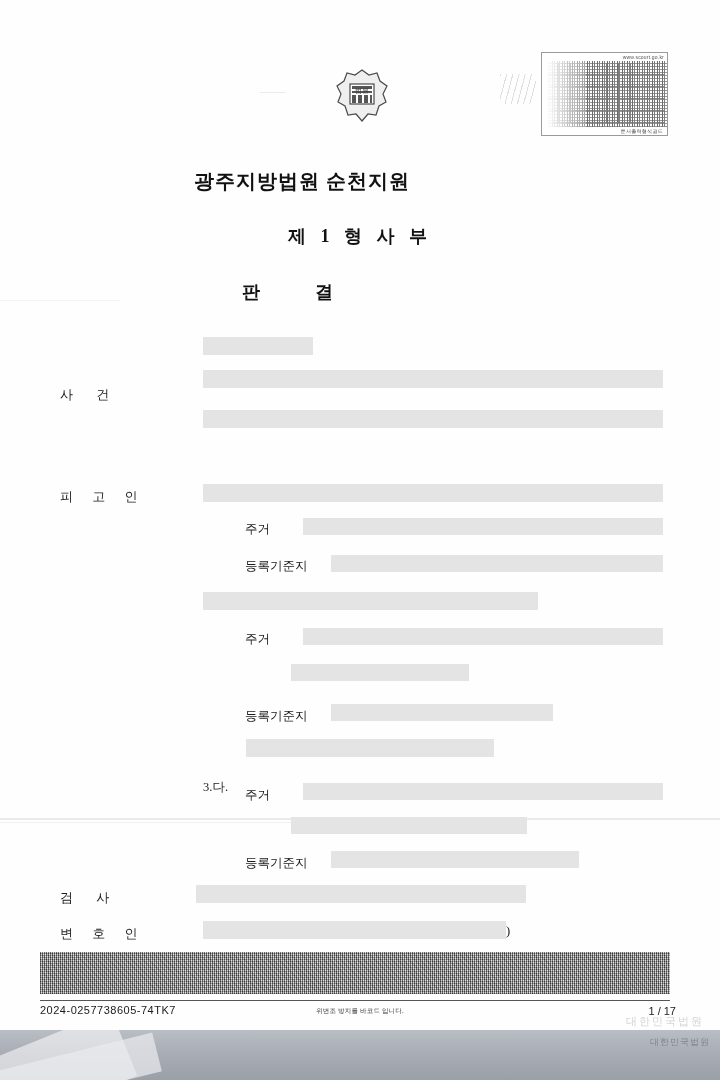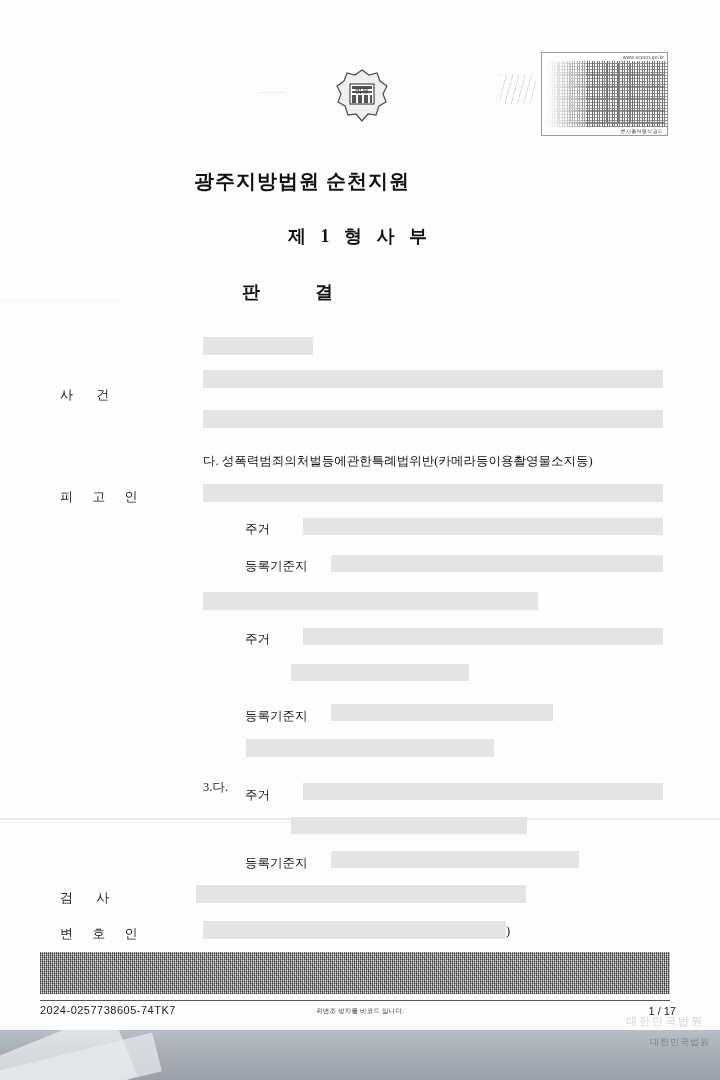--- a/index.html
+++ b/index.html
@@ -277,21 +277,20 @@
     <div class="title-dept">제 1 형 사 부</div>
     <div class="title-judgment">
       <span>판</span><span class="gap"></span><span>결</span>
     </div>
 
     <div class="flabel" style="left:60px;top:342px;margin-top:44px;">사        건</div>
     <div class="redact" style="left:203px;top:337px;width:110px;height:18px;"></div>
     <div class="redact" style="left:203px;top:370px;width:460px;height:18px;"></div>
     <div class="redact" style="left:203px;top:410px;width:460px;height:18px;"></div>
 
-    <div class="textline" style="left:203px;top:453px;">다. 성폭력범죄의처벌등에관한특례법위반(카메라등이용촬영물소지등)</div>
 
     <div class="flabel" style="left:60px;top:488px;letter-spacing:8px;">피  고  인</div>
     <div class="redact" style="left:203px;top:484px;width:460px;height:18px;"></div>
 
     <div class="sublabel" style="left:245px;top:521px;">주거</div>
     <div class="redact" style="left:303px;top:518px;width:360px;height:17px;"></div>
 
     <div class="sublabel" style="left:245px;top:558px;">등록기준지</div>
     <div class="redact" style="left:331px;top:555px;width:332px;height:17px;"></div>
 

